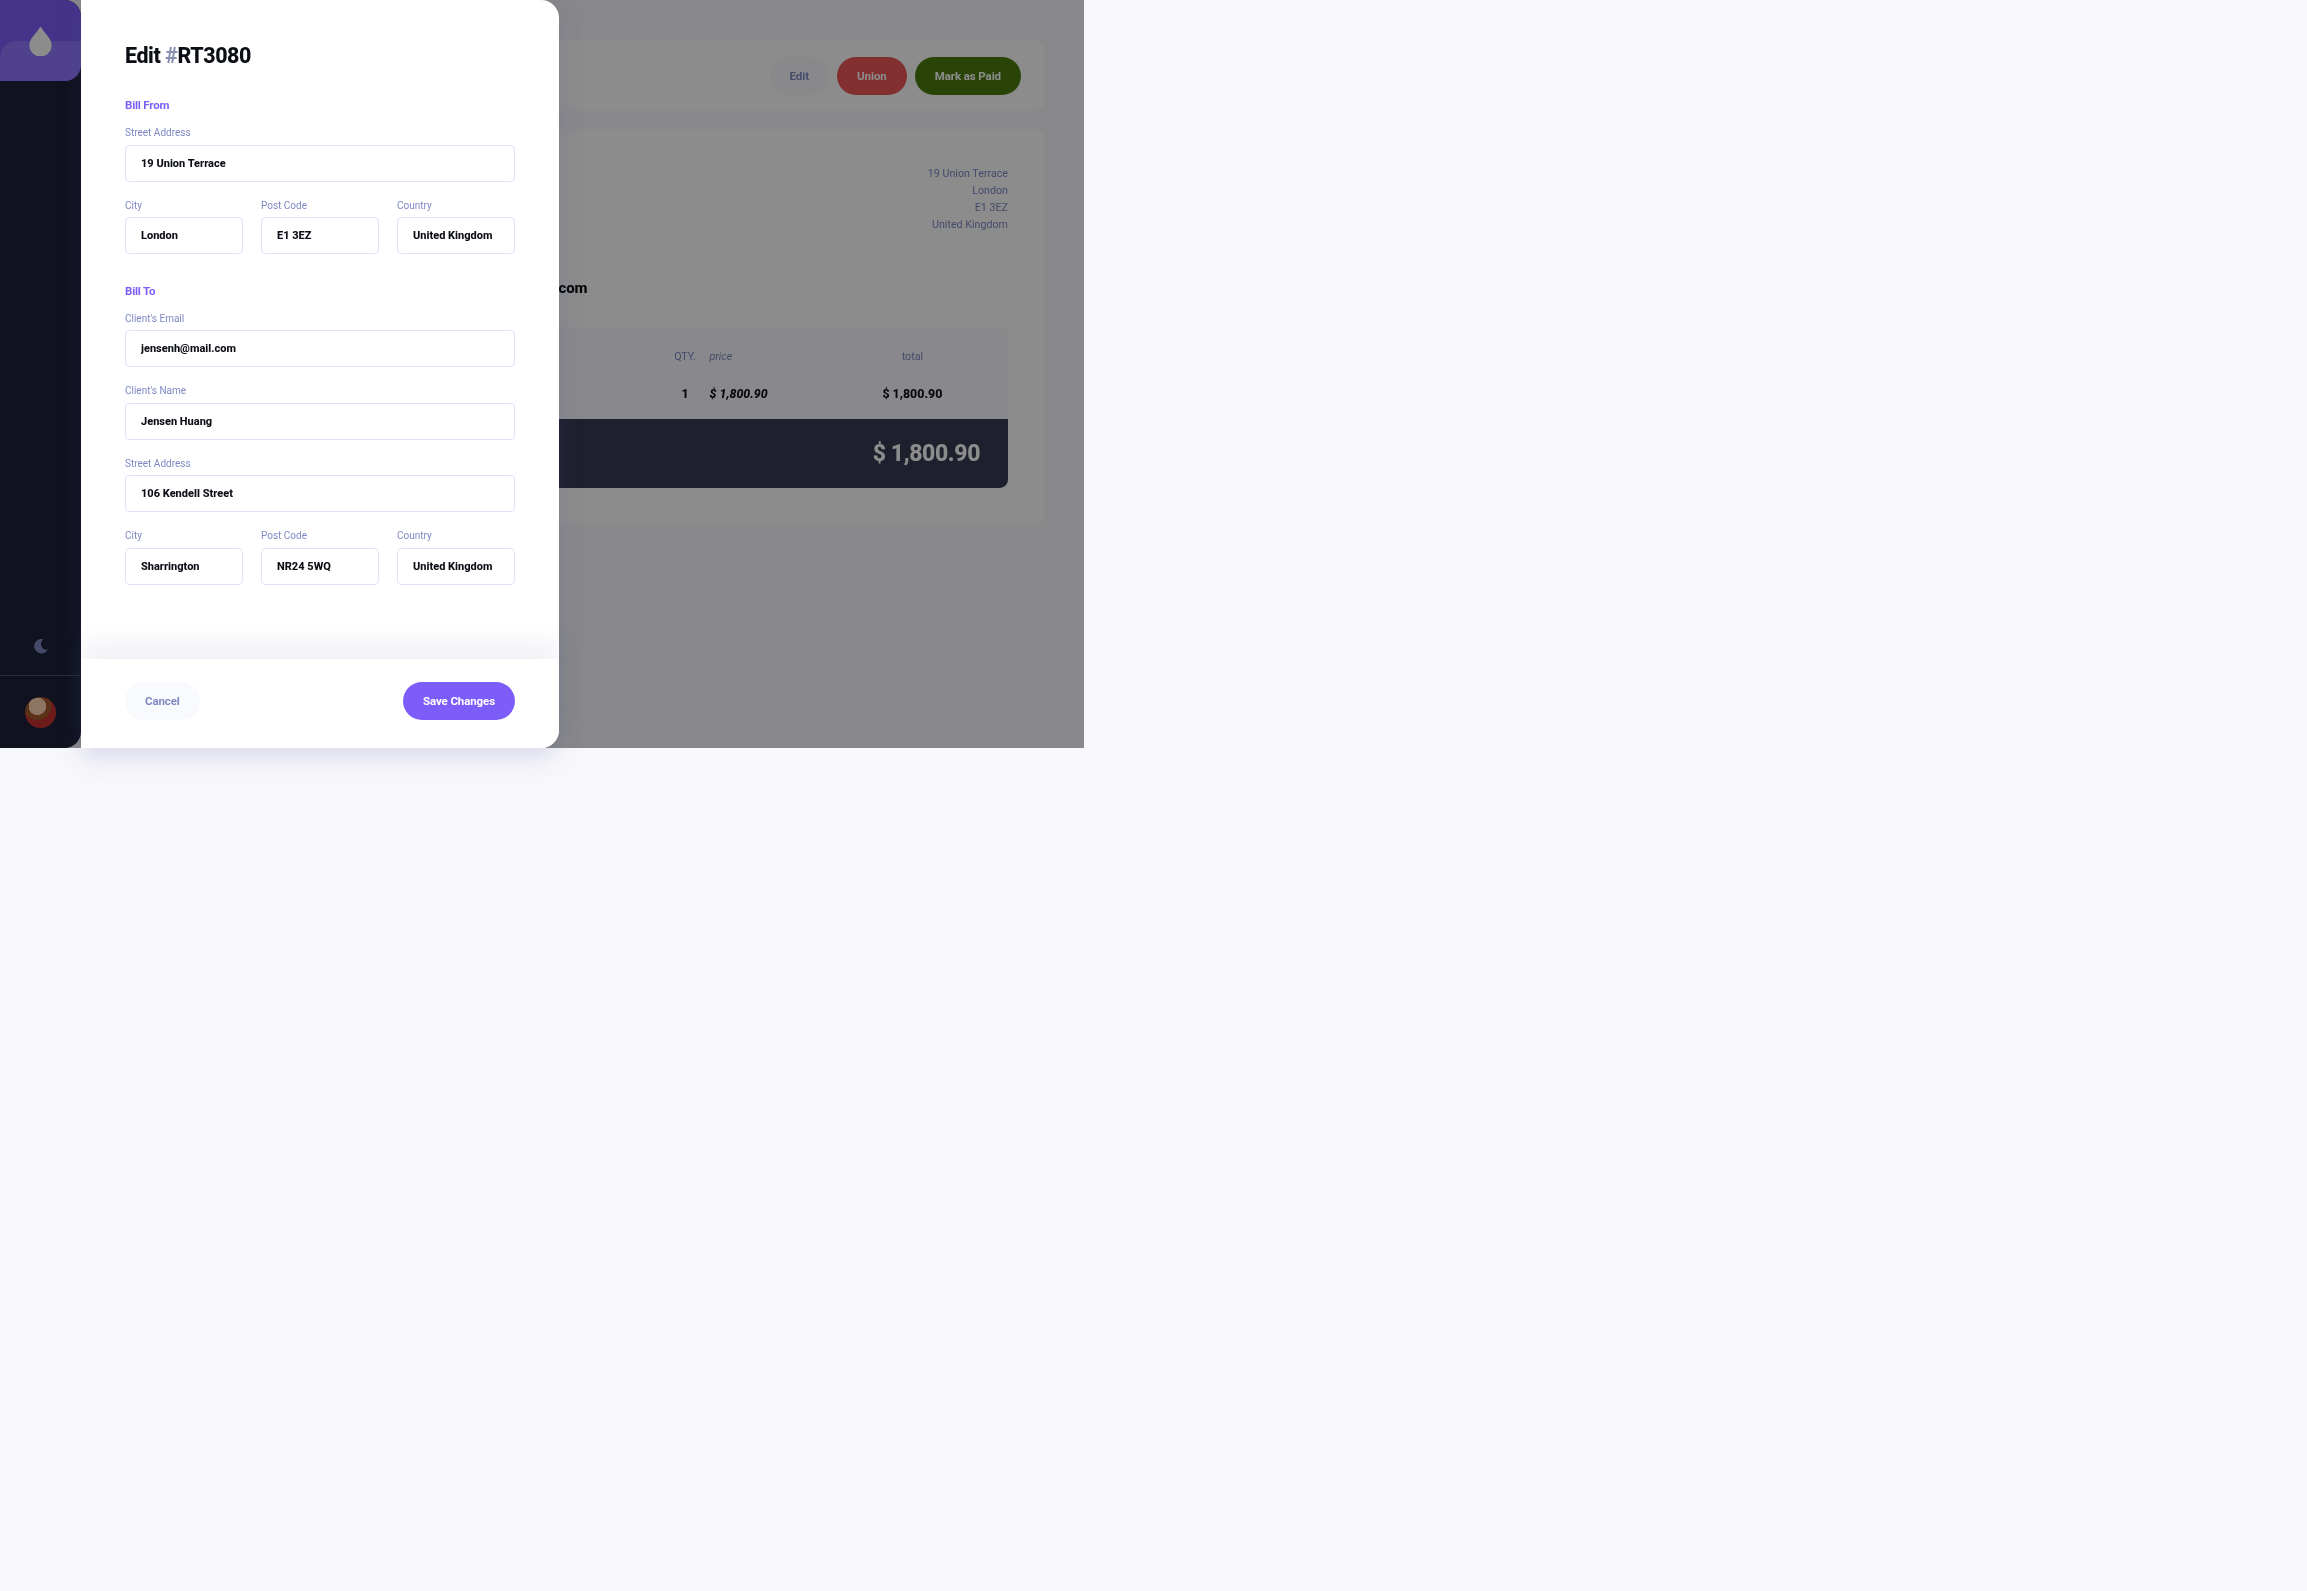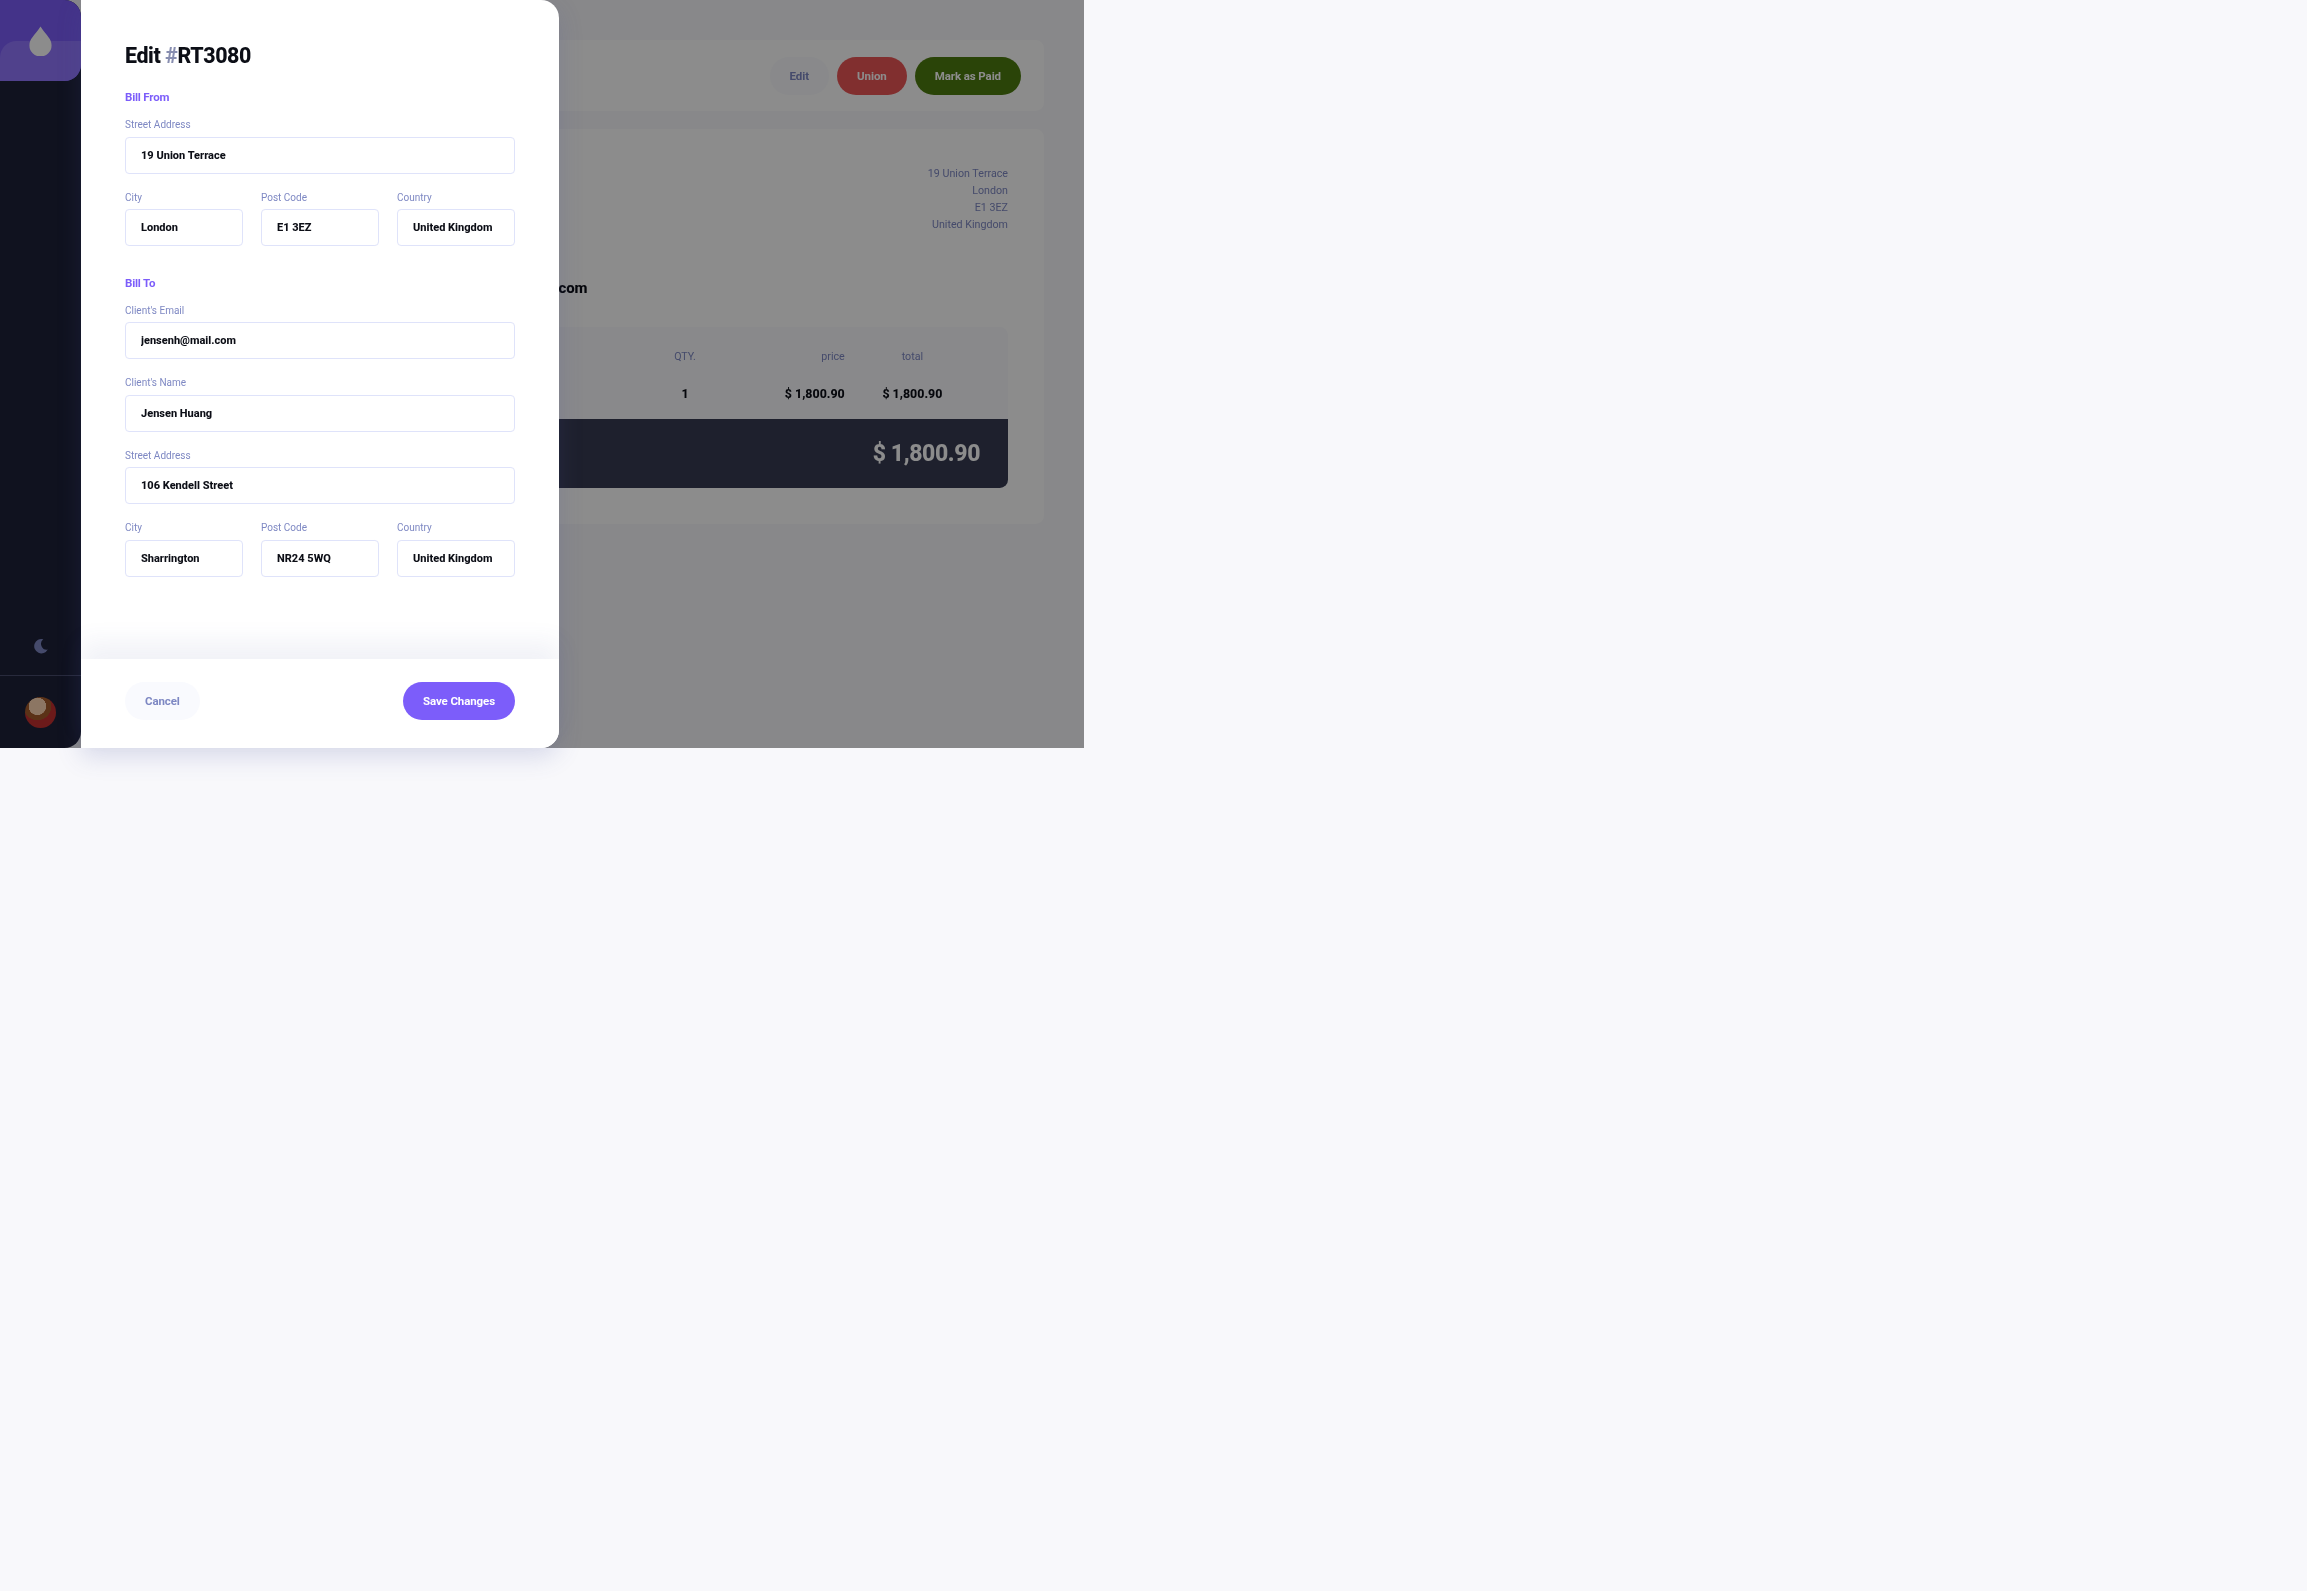--- a/index.html
+++ b/index.html
@@ -48,21 +48,21 @@
   .card-mid { display:flex; gap:99px; margin-top:23px;}
   .label-soft { color:#7e88c3; font-size:11.5px; margin-bottom:8.2px;}
   .strong-text { font-weight:800; font-size:15px; color:#0c0e16; letter-spacing:-0.2px;}
 
   .items-table {
     margin-top: 30px; background:#f9fafe; border-radius:8.2px 8.2px 0 0; padding: 23px 28px 18px;
   }
   .items-head, .items-row { display:grid; grid-template-columns: 2fr 49px 1fr 1fr; align-items:center;}
   .items-head { color:#7e88c3; font-size:10.7px; margin-bottom: 23px;}
   .items-head .c-qty, .items-row .c-qty { text-align:center;}
-  .items-head .c-price, .items-row .c-price { text-align:right;}
+  .items-head .c-price, .items-row .c-price { text-align:left;font-style:italic;}
   .items-head .c-total, .items-row .c-total { text-align:center;}
   .items-row { font-weight:800; color:#0c0e16; font-size:12.4px;}
   .items-total { background:#373b53; color:#fff; border-radius:0 0 8.2px 8.2px; padding: 21.4px 28px; display:flex; justify-content:flex-end;}
   .items-total .amt { font-size:23px; font-weight:800; letter-spacing:-0.4px;}
 
   
   .scrim { position:absolute; inset:0; background:rgba(0,0,0,0.45); z-index:20;}
 
   
   .panel {
@@ -71,21 +71,21 @@
     display:flex; flex-direction:column;
     box-shadow: 0 8.2px 25px rgba(72,84,159,0.18);
   }
   .panel-scroll { padding: 43px 44px 16.5px; overflow:auto; flex:1;}
   .panel-footer {
     padding: 23px 44px 28px; display:flex; gap:8.2px; justify-content:space-between;
     background: linear-gradient(180deg, #fff 0%, #fff 100%);
     border-bottom-right-radius:18px;
     box-shadow: 0 -16.5px 25px rgba(72,84,159,0.08);
   }
-  .panel h1 { font-size:21.4px; font-weight:800; color:#0c0e16; letter-spacing:-0.4px; margin-bottom: 22px;}
+  .panel h1 { font-size:21.4px; font-weight:800; color:#0c0e16; letter-spacing:-0.4px; margin-bottom: 30px;}
   .panel h1 .hash { color:#888eb0;}
   .section-label { color:#7c5dfa; font-weight:700; font-size:11.5px; margin-bottom:15px; letter-spacing:-0.2px;}
   .form-label { color:#7e88c3; font-size:10px; margin-bottom:6.6px; display:block;}
   .field { margin-bottom: 18px; }
   .input {
     width:100%; height:37px; border:0.8px solid #dfe3fa; border-radius:4.1px; padding: 0 15px;
     font-weight:800; font-size:11px; color:#0c0e16; background:#fff;
   }
   .row3 { display:grid; grid-template-columns: 1fr 1fr 1fr; gap:18px;}
 

